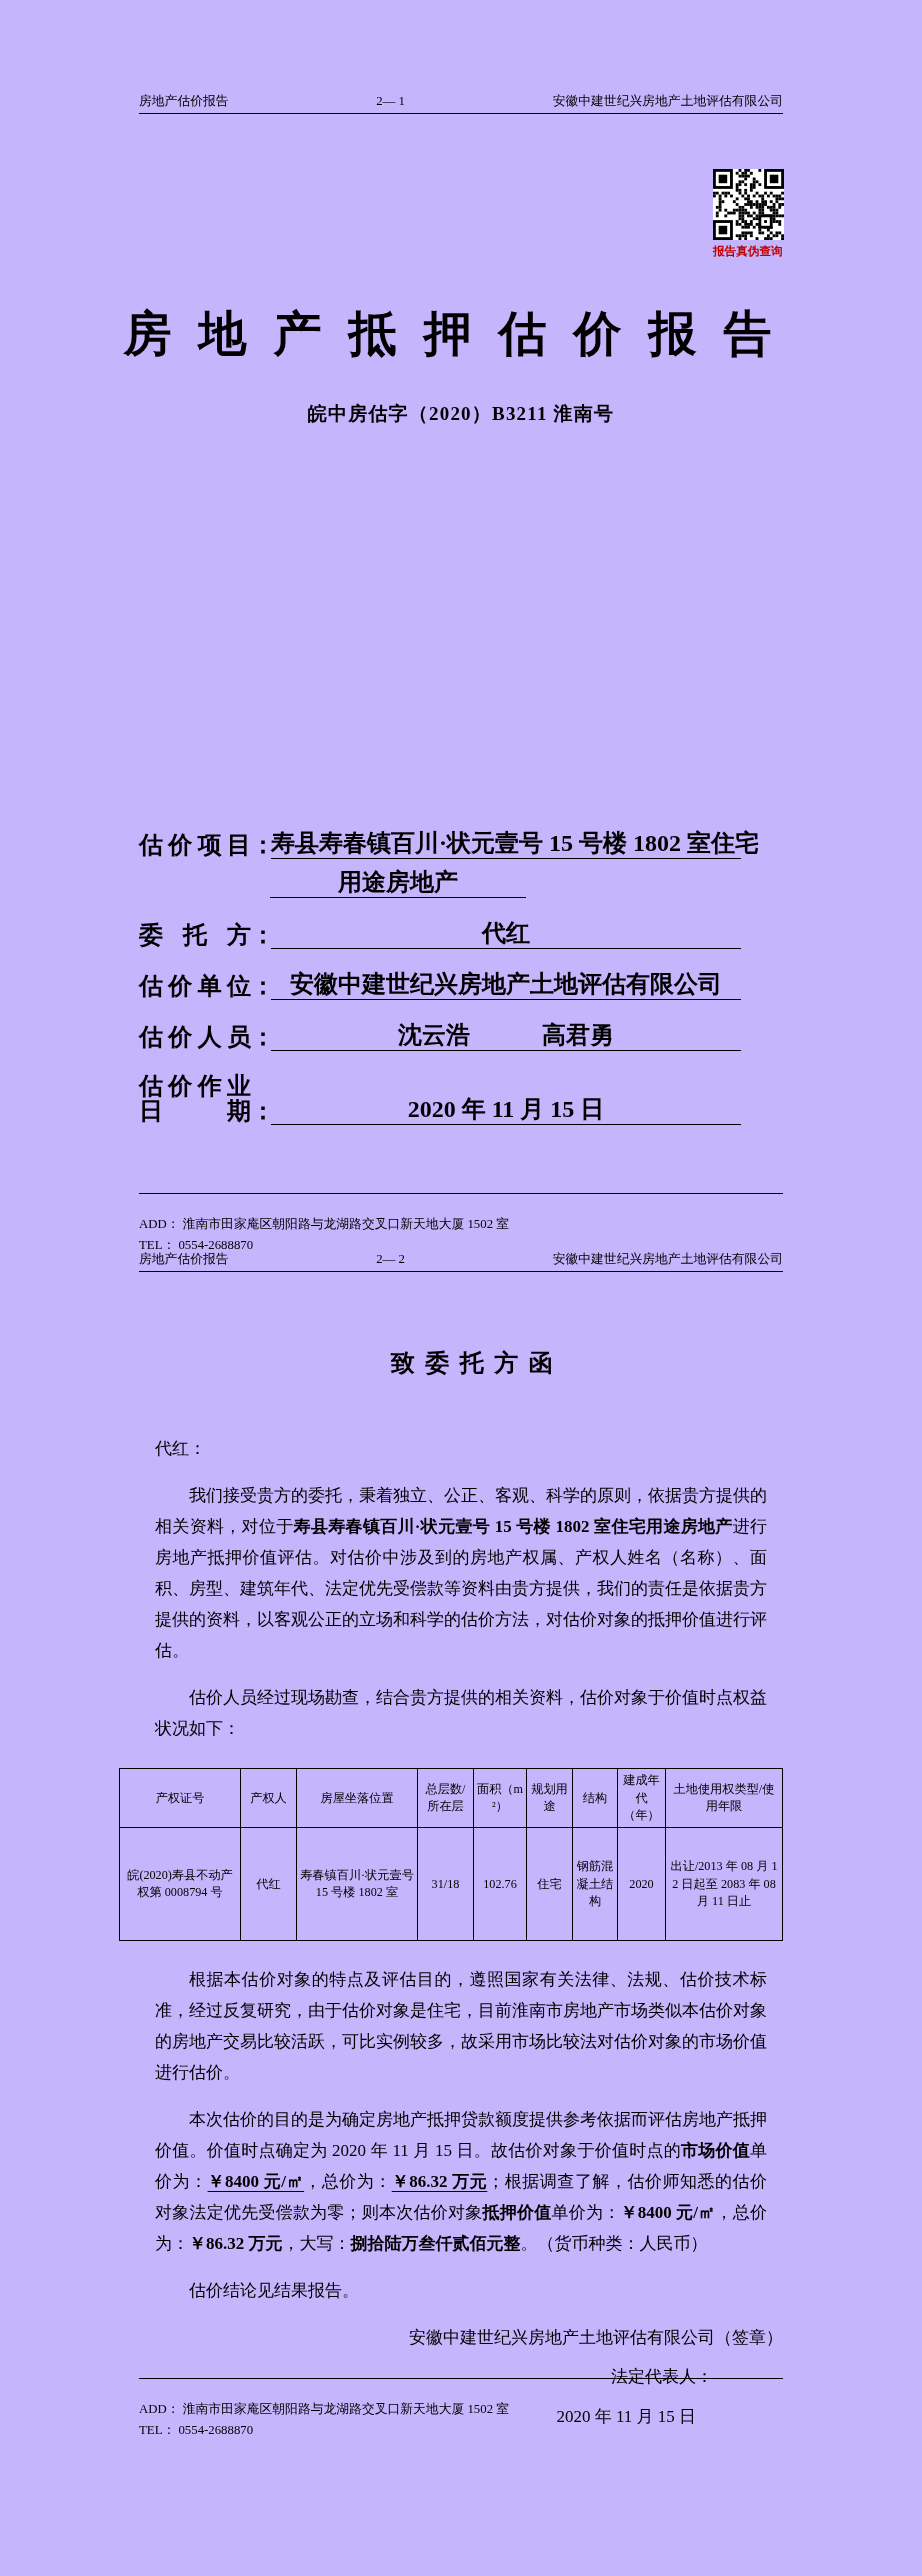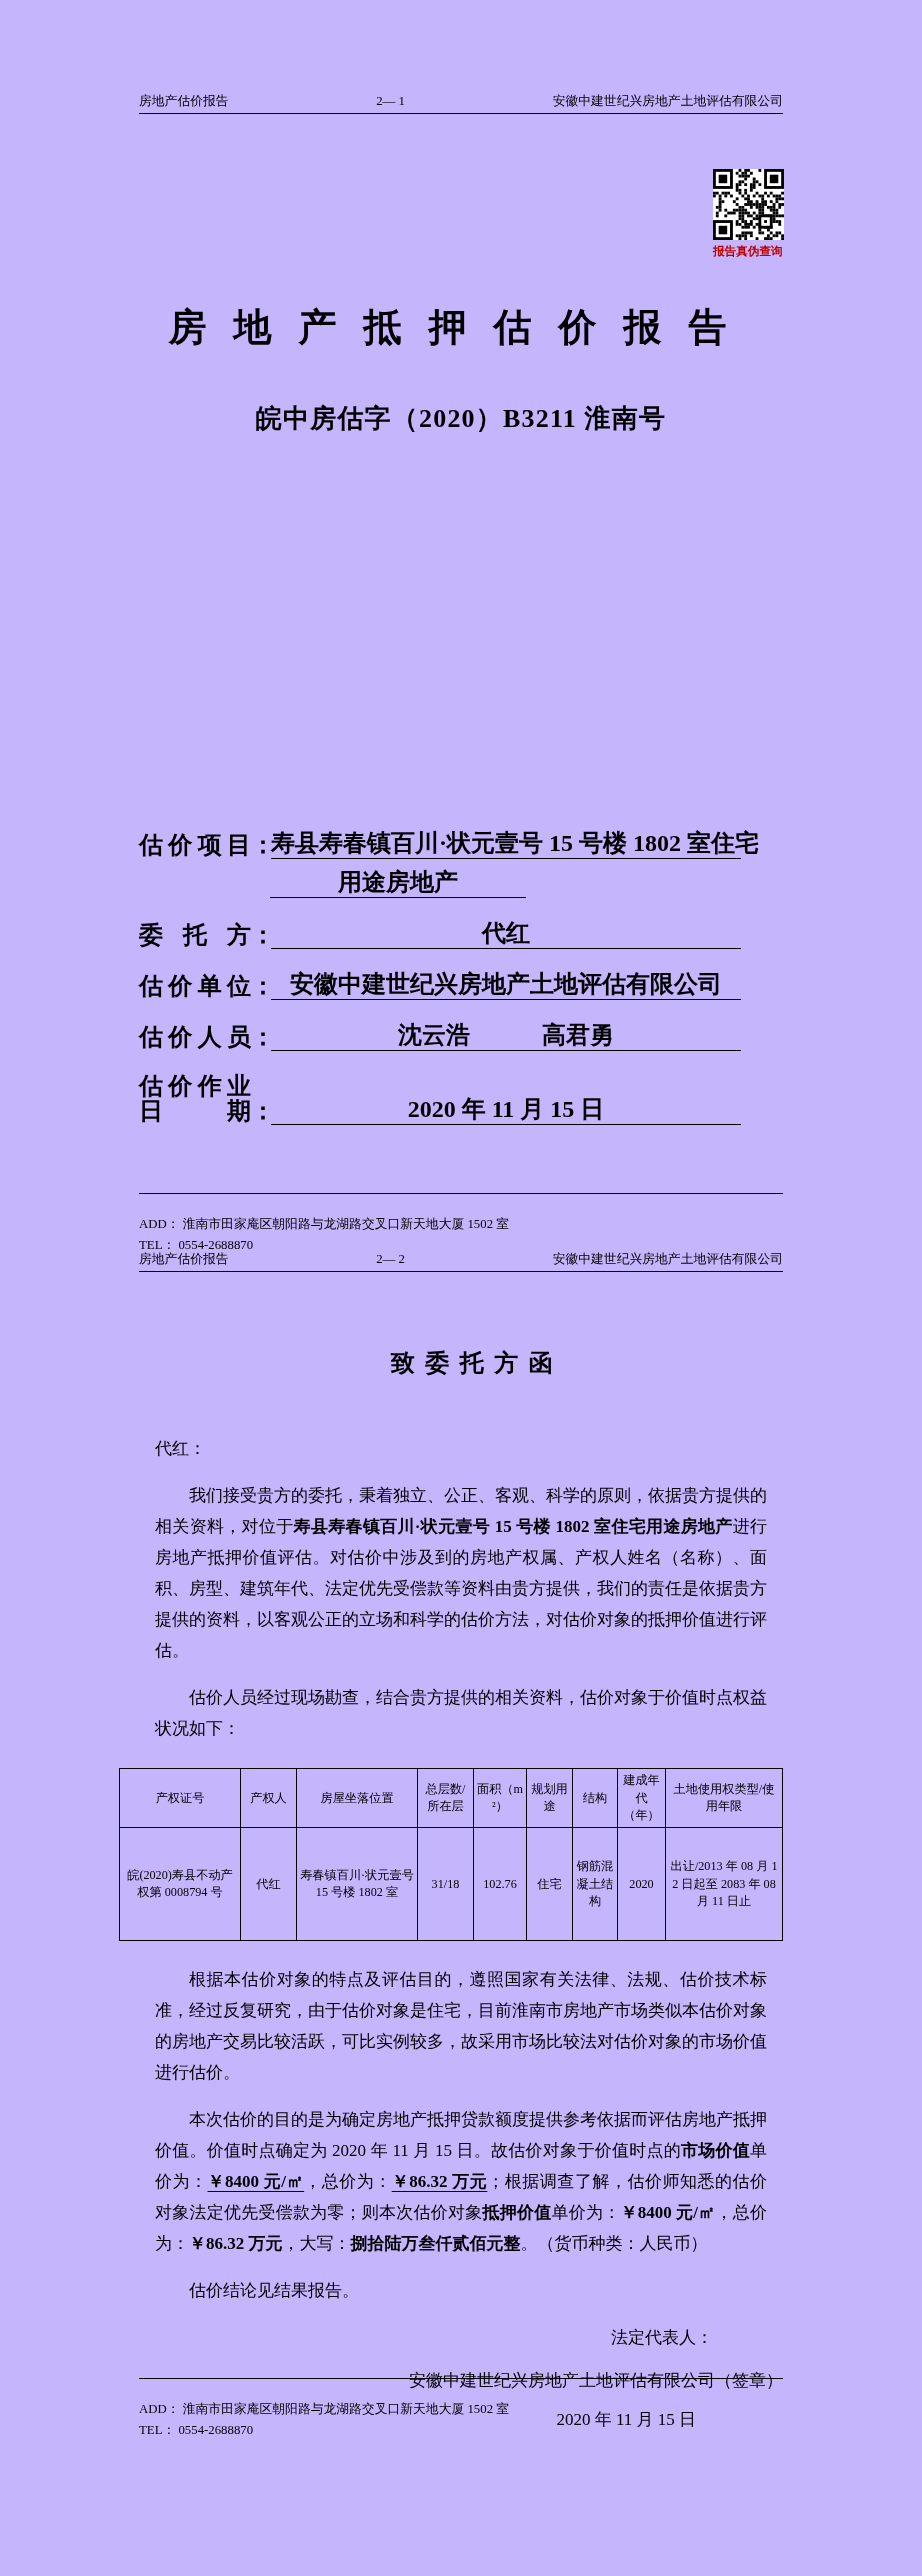--- a/index.html
+++ b/index.html
@@ -18,23 +18,23 @@
     position: absolute; left: 139px; width: 644px;
     border-top: 1.2px solid #000; padding-top: 20px; font-size: 12.8px; line-height: 21px;
   }
   
   .qr-block { position: absolute; top: 169px; left: 713px; width: 71px; }
   .qr { display: block; width: 71px; height: 71px; background: #fff; }
   .qr-caption { margin-top: 3.5px; font-size: 11.6px; font-weight: bold; color: #c00000; white-space: nowrap; }
   
   .main-title {
     position: absolute; top: 302px; left: 0; width: 100%; text-align: center;
-    font-size: 38px; font-weight: bold; letter-spacing: 27px; white-space: nowrap;
-  }
-  .doc-no { position: absolute; top: 401px; left: 0; width: 100%; text-align: center; font-size: 26px; font-weight: bold; letter-spacing: 1.2px; }
+    font-size: 48px; font-weight: bold; letter-spacing: 27px; white-space: nowrap;
+  }
+  .doc-no { position: absolute; top: 401px; left: 0; width: 100%; text-align: center; font-size: 19px; font-weight: bold; letter-spacing: 1.2px; }
   
   .fields { position: absolute; top: 831px; left: 139px; width: 644px; font-size: 24px; font-weight: bold; }
   .field-row { display: flex; align-items: flex-end; line-height: 25.6px; }
   .field-row.gap { margin-top: 23px; }
   .field-row.cont { margin-top: 11.6px; display: block; }
   .f-label { display: inline-block; width: 112px; text-align: justify; text-align-last: justify; }
   .f-colon { display: inline-block; width: 20px; }
   .f-value { width: 470px; border-bottom: 1.2px solid #000; text-align: center; padding-bottom: 1.2px; white-space: nowrap; }
   .f-value2 { display: inline-block; margin-left: 131px; width: 256px; border-bottom: 1.2px solid #000; text-align: center; padding-bottom: 1.2px; line-height: 25.6px; }
   
@@ -378,22 +378,22 @@
       </tr>
     </tbody>
       </table>
 
     <p>根据本估价对象的特点及评估目的，遵照国家有关法律、法规、估价技术标准，经过反复研究，由于估价对象是住宅，目前淮南市房地产市场类似本估价对象的房地产交易比较活跃，可比实例较多，故采用市场比较法对估价对象的市场价值进行估价。</p>
 
     <p><span>本次估价的目的是为确定房地产抵押贷款额度提供参考依据而评估房地产抵押价值。价值时点确定为 2020 年 11 月 15 日。故估价对象于价值时点的</span><span class="b">市场价值</span><span>单价为：</span><span class="b u">￥8400 元/㎡</span><span>，总价为：</span><span class="b u">￥86.32 万元</span><span>；根据调查了解，估价师知悉的估价对象法定优先受偿款为零；则本次估价对象</span><span class="b">抵押价值</span><span>单价为：</span><span class="b">￥8400 元/㎡</span><span>，总价为：</span><span class="b">￥86.32 万元</span><span>，大写：</span><span class="b">捌拾陆万叁仟贰佰元整</span><span>。（货币种类：人民币）</span></p>
 
     <p>估价结论见结果报告。</p>
 
+    <div class="sig sig-company">安徽中建世纪兴房地产土地评估有限公司（签章）</div>
     <div class="sig sig-legal">法定代表人：</div>
-    <div class="sig sig-company">安徽中建世纪兴房地产土地评估有限公司（签章）</div>
     <div class="sig sig-date">2020 年 11 月 15 日</div>
   </div>
 
   <div class="ftr" style="top:2378px">
     <div>ADD： 淮南市田家庵区朝阳路与龙湖路交叉口新天地大厦 1502 室</div>
     <div>TEL：  0554-2688870</div>
   </div>
 
 </div>
 

